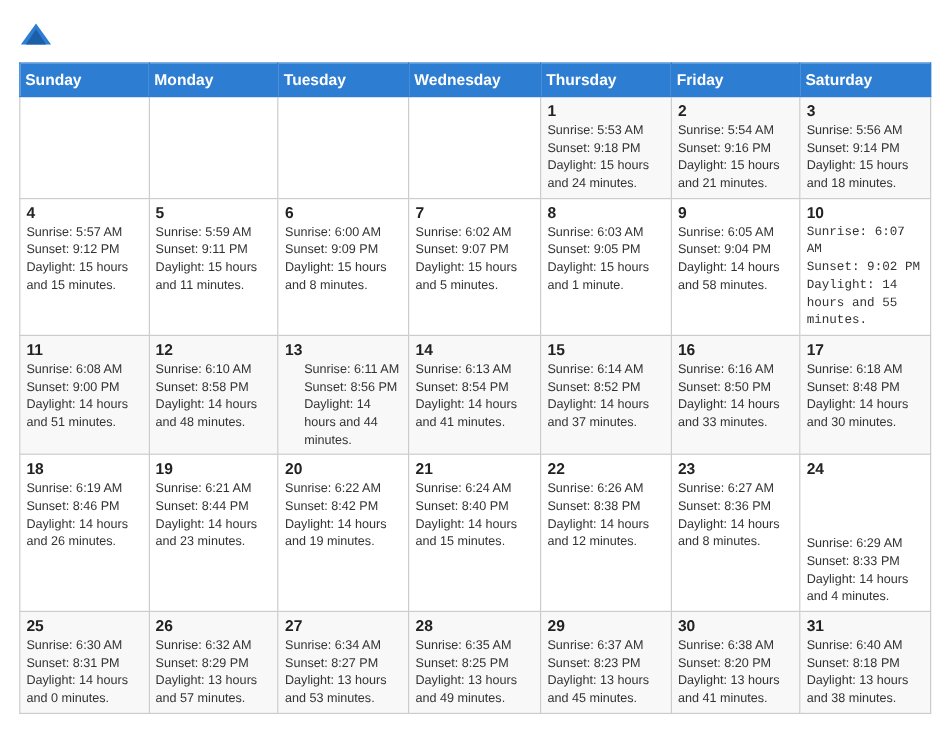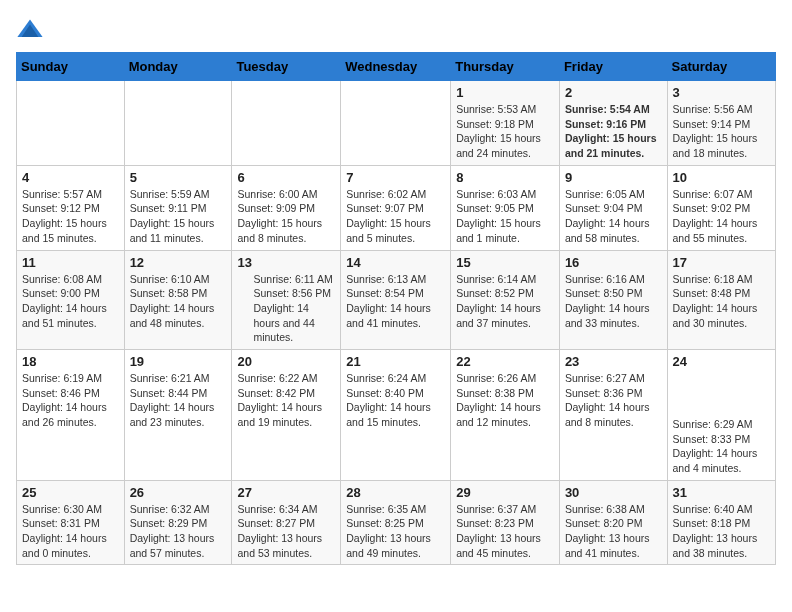--- a/index.html
+++ b/index.html
@@ -46,21 +46,21 @@
       font-size: 15px;
       color: #555;
     }
     table {
       width: 100%;
       border-collapse: collapse;
       font-size: 11px;
     }
     thead tr th {
       background-color: #2d7dd2;
-      color: #000000;
+      color: #ffffff;
       padding: 6px 4px;
       text-align: left;
       font-size: 13px;
       font-weight: bold;
       border: 1px solid #2d7dd2;
     }
     tbody tr td {
       border: 1px solid #ccc;
       vertical-align: top;
       padding: 4px 5px;
@@ -125,21 +125,21 @@
         <td class="empty-cell"></td>
         <td class="empty-cell"></td>
         <td>
           <div class="day-number">1</div>
           <div class="day-info" style="white-space: pre-line;">Sunrise: 5:53 AM
 Sunset: 9:18 PM
 Daylight: 15 hours and 24 minutes.</div>
         </td>
         <td>
           <div class="day-number">2</div>
-          <div class="day-info" style="white-space: pre-line; font-weight: bold;">Sunrise: 5:54 AM
+          <div class="day-info" style="white-space: pre-line;">Sunrise: 5:54 AM
 Sunset: 9:16 PM
 Daylight: 15 hours and 21 minutes.</div>
         </td>
         <td>
           <div class="day-number">3</div>
           <div class="day-info" style="white-space: pre-line;">Sunrise: 5:56 AM
 Sunset: 9:14 PM
 Daylight: 15 hours and 18 minutes.</div>
         </td>
       </tr>
@@ -175,21 +175,21 @@
 Daylight: 15 hours and 1 minute.</div>
         </td>
         <td>
           <div class="day-number">9</div>
           <div class="day-info" style="white-space: pre-line;">Sunrise: 6:05 AM
 Sunset: 9:04 PM
 Daylight: 14 hours and 58 minutes.</div>
         </td>
         <td>
           <div class="day-number">10</div>
-          <div class="day-info" style="white-space: pre-line;">Sunrise: 6:07 AM
+          <div class="day-info" style="white-space: pre-line; font-family: Liberation Mono, monospace;">Sunrise: 6:07 AM
 Sunset: 9:02 PM
 Daylight: 14 hours and 55 minutes.</div>
         </td>
       </tr>
       <tr>
         <td>
           <div class="day-number">11</div>
           <div class="day-info" style="white-space: pre-line;">Sunrise: 6:08 AM
 Sunset: 9:00 PM
 Daylight: 14 hours and 51 minutes.</div>

